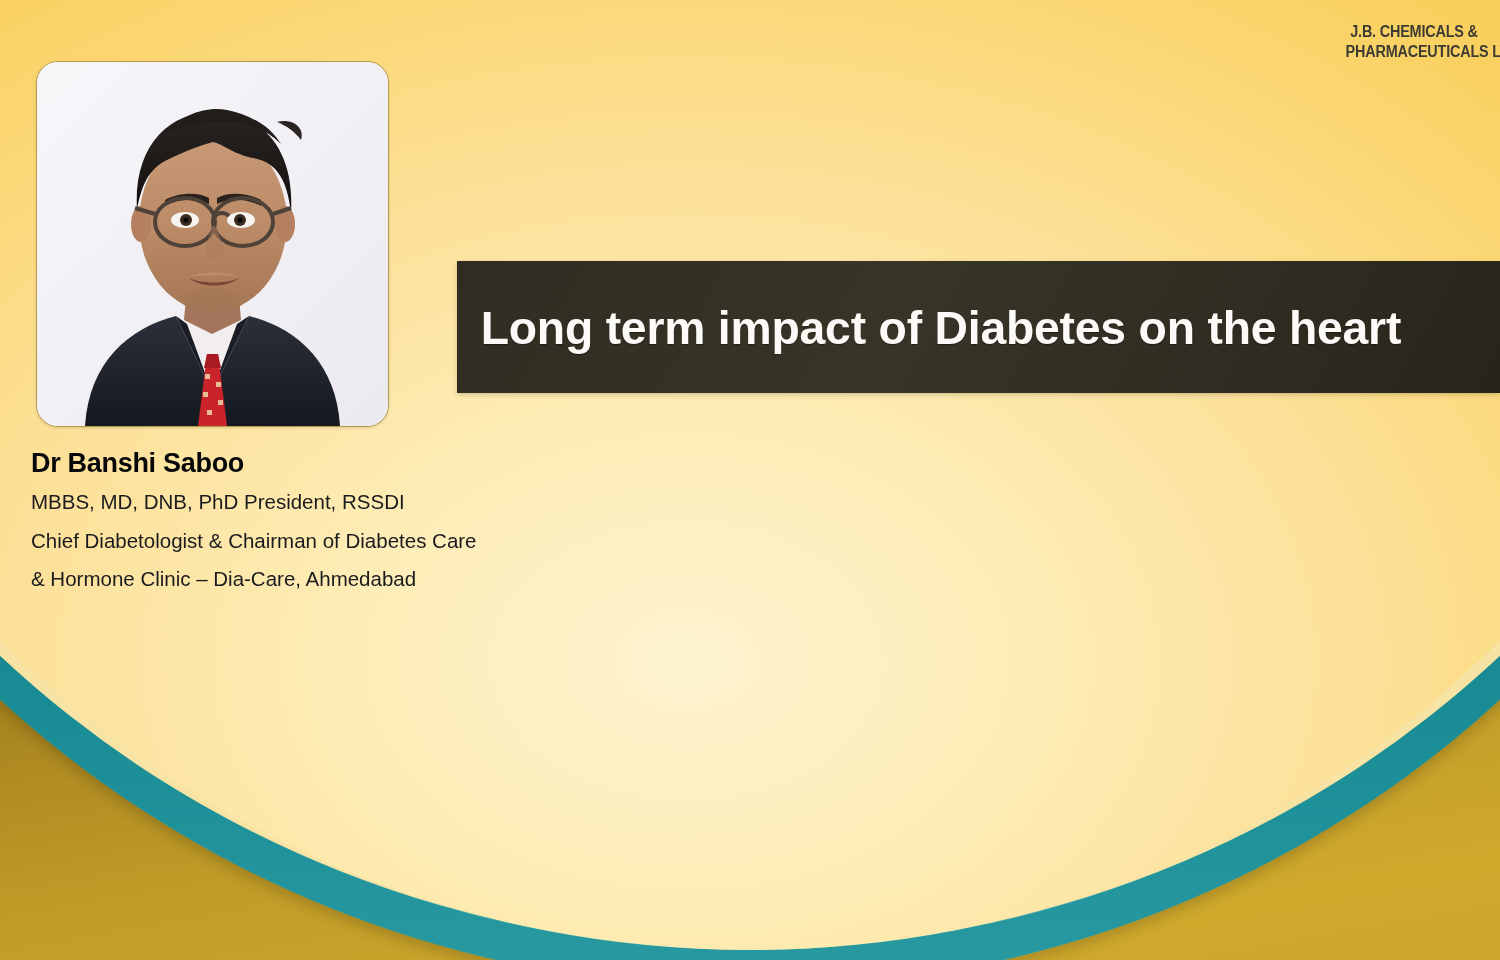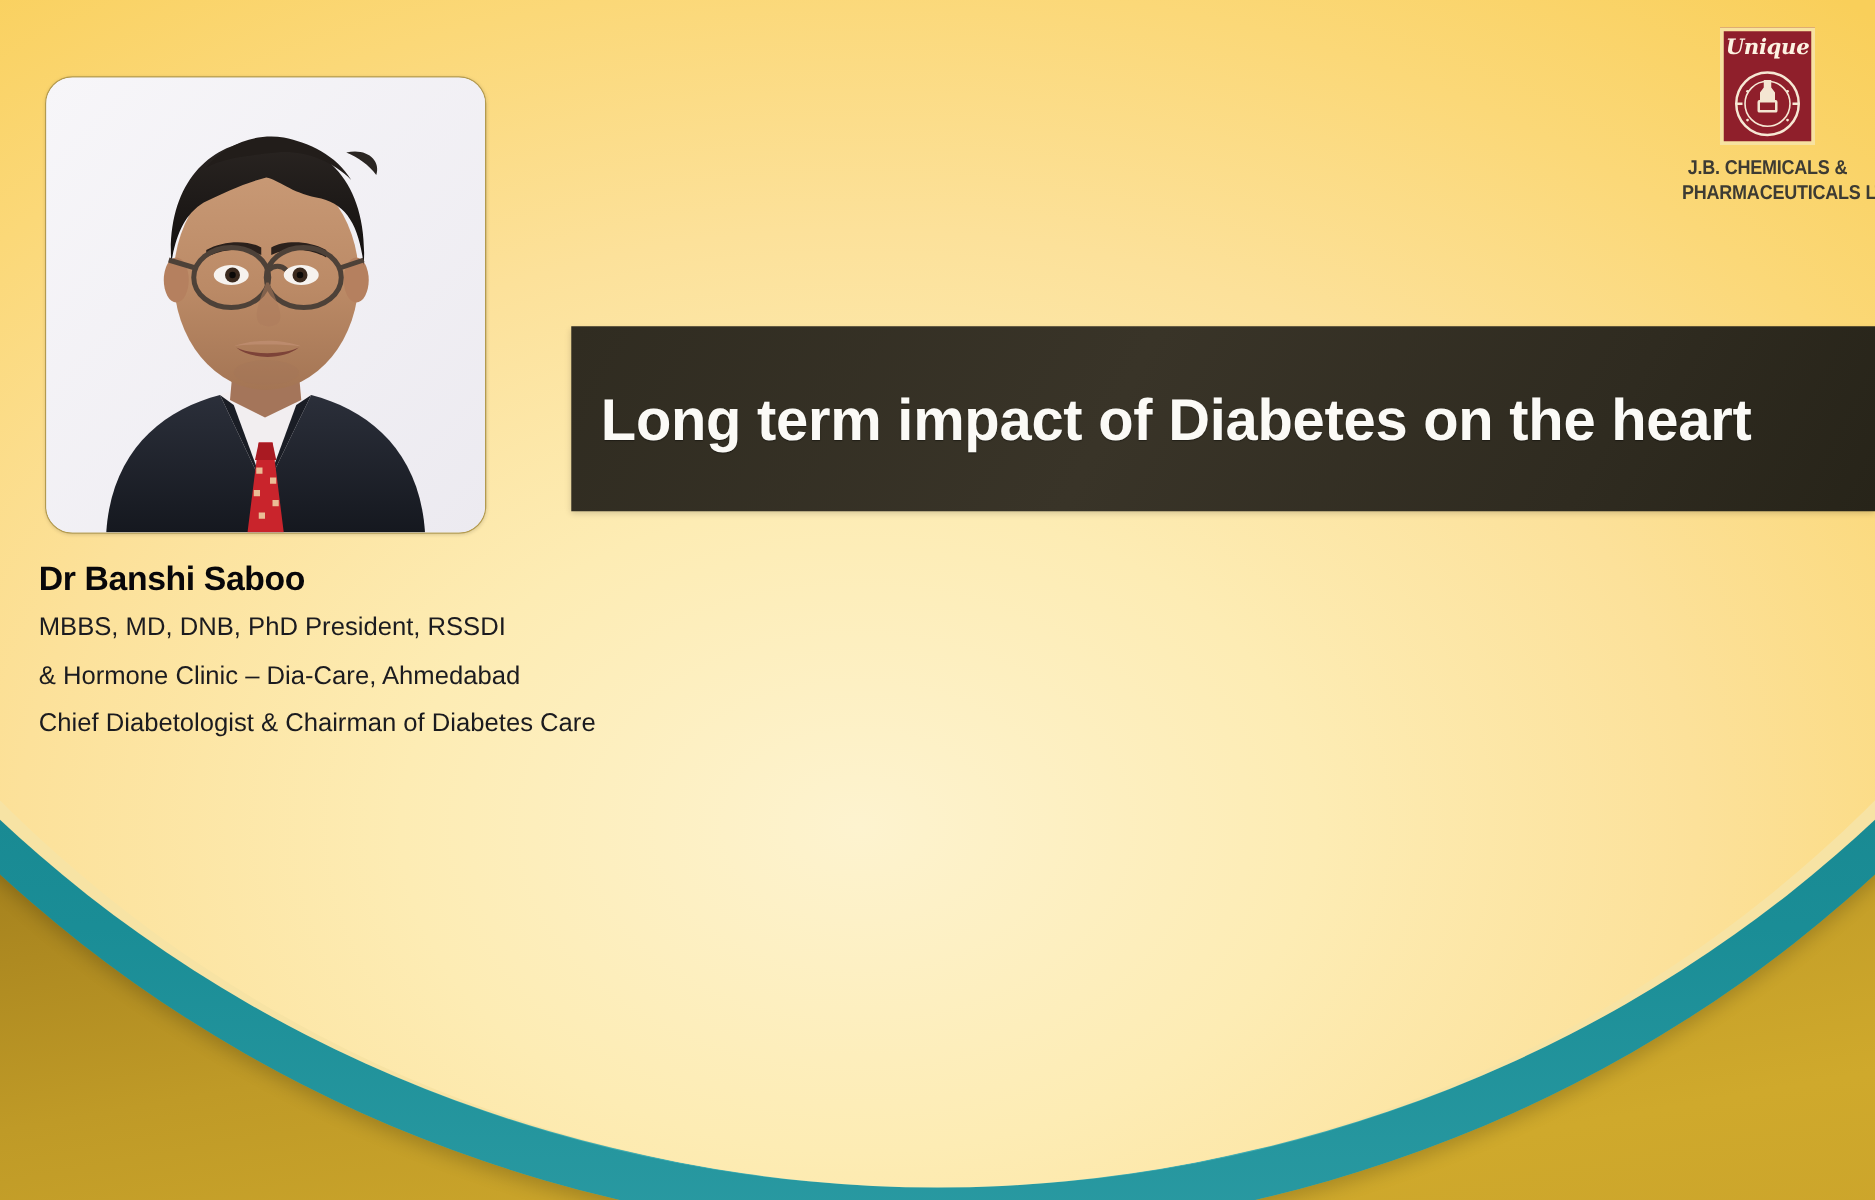--- a/index.html
+++ b/index.html
@@ -99,21 +99,21 @@
     overflow: hidden;
   }
   #photo-canvas { display: block; width: 100%; height: 100%; }
 
   
   #title-bar {
     position: absolute;
     left: 457px;
     top: 261px;
     width: 1043px;
-    height: 148px;
+    height: 132px;
     background: linear-gradient(118deg, #302c21 0%, #393428 42%, #2f2b20 78%, #272419 100%);
     display: flex;
     align-items: center;
     box-shadow: 0 2px 5px rgba(0,0,0,0.17);
   }
   #title-text {
     color: #fbfaf6;
     font-size: 47px;
     font-weight: bold;
     letter-spacing: -0.2px;
@@ -293,39 +293,24 @@
     </svg>
   </div>
 
   <div id="title-bar">
     <div id="title-text">Long term impact of Diabetes on the heart</div>
   </div>
 
   <div id="speaker-block">
     <div id="speaker-name">Dr Banshi Saboo</div>
     <div class="cred-line">MBBS, MD, DNB, PhD President, RSSDI</div>
+    <div class="cred-line">Chief Diabetologist &amp; Chairman of Diabetes Care</div>
     <div class="cred-line">&amp; Hormone Clinic – Dia-Care, Ahmedabad</div>
-    <div class="cred-line">Chief Diabetologist &amp; Chairman of Diabetes Care</div>
   </div>
 
   <div id="logo-block">
-    <div id="logo-mark">
-      <div id="logo-script">Unique</div>
-      <svg id="logo-seal" viewBox="0 0 54 54">
-        <circle cx="27" cy="27" r="25" fill="none" stroke="#f6e8d4" stroke-width="2"></circle>
-        <circle cx="27" cy="27" r="18" fill="none" stroke="#f6e8d4" stroke-width="1.3"></circle>
-        <path d="M2 27 L7 27 M47 27 L52 27" stroke="#f6e8d4" stroke-width="2"></path>
-        <path d="M24 8 L30 8 L30 14 L33 18 L33 24 L21 24 L21 18 L24 14 Z" fill="#f4e6d2"></path>
-        <rect x="19" y="24" width="16" height="10" rx="1.5" fill="#f4e6d2"></rect>
-        <rect x="21" y="26" width="12" height="6" fill="#8f1f2b"></rect>
-        <circle cx="11" cy="17" r="1.1" fill="#f6e8d4"></circle>
-        <circle cx="43" cy="17" r="1.1" fill="#f6e8d4"></circle>
-        <circle cx="11" cy="40" r="1.1" fill="#f6e8d4"></circle>
-        <circle cx="43" cy="40" r="1.1" fill="#f6e8d4"></circle>
-      </svg>
-    </div>
     <div id="logo-name">
       <span class="logo-name-line">J.B. CHEMICALS &amp;</span>
       <span class="logo-name-line">PHARMACEUTICALS LTD.</span>
     </div>
   </div>
 
 </div>
 
 </body></html>

